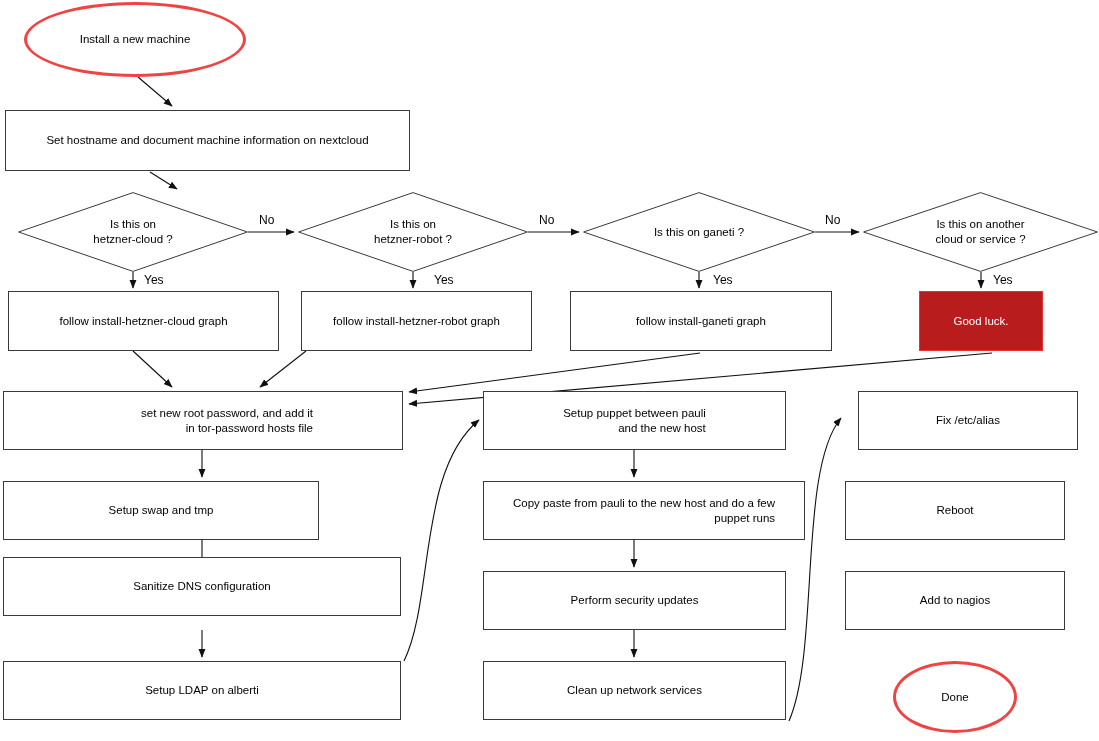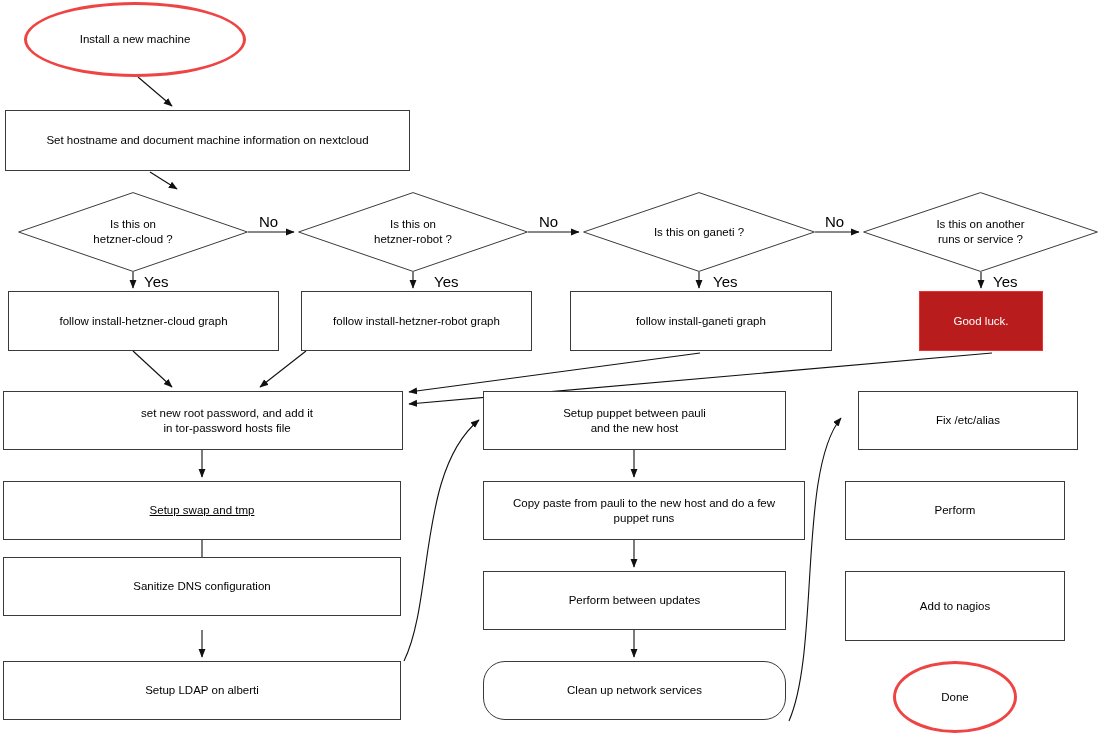--- a/index.html
+++ b/index.html
@@ -32,20 +32,21 @@
     text-align: center;
     font-size: 11.5px;
     line-height: 15px;
     color: #000000;
     z-index: 2;
     white-space: pre-line;
   }
   .node.box {
     border: 1px solid #3a3a3a;
     background: #ffffff;
+    text-align: right;
   }
   .node.box.filled {
     border: 1px solid #f03030;
     background: #b91c1c;
     color: #ffffff;
   }
   .node.ellipse {
     border: 3px solid #ef4444;
     background: #ffffff;
     border-radius: 50%;
@@ -58,21 +59,21 @@
     position: absolute;
     left: 0;
     top: 0;
     width: 100%;
     height: 100%;
     z-index: -1;
   }
   .edge-label {
     position: absolute;
     font-family: "Liberation Sans", sans-serif;
-    font-size: 15px;
+    font-size: 12px;
     color: #000000;
     z-index: 3;
     white-space: nowrap;
   }
 </style>
 </head>
 <body>
 
 <div id="canvas">
 
@@ -117,39 +118,39 @@
       <div class="node diamond" style="left: 298px; top: 192px; width: 230px; height: 80px;"><svg class="diamond-shape" viewBox="0 0 230 80" preserveAspectRatio="none">
           <polygon points="115,0.6 229.4,40 115,79.4 0.6,40" fill="#ffffff" stroke="#3a3a3a" stroke-width="1"></polygon>
         </svg><span>Is this on
 hetzner-robot ?</span></div>
       <div class="node diamond" style="left: 583px; top: 192px; width: 232px; height: 80px; text-align: center;"><svg class="diamond-shape" viewBox="0 0 232 80" preserveAspectRatio="none">
           <polygon points="116,0.6 231.4,40 116,79.4 0.6,40" fill="#ffffff" stroke="#3a3a3a" stroke-width="1"></polygon>
         </svg><span>Is this on ganeti ?</span></div>
       <div class="node diamond" style="left: 863px; top: 192px; width: 235px; height: 80px;"><svg class="diamond-shape" viewBox="0 0 235 80" preserveAspectRatio="none">
           <polygon points="117.5,0.6 234.4,40 117.5,79.4 0.6,40" fill="#ffffff" stroke="#3a3a3a" stroke-width="1"></polygon>
         </svg><span>Is this on another
-runs or service ?</span></div>
+cloud or service ?</span></div>
       <div class="node box" style="left: 8px; top: 291px; width: 271px; height: 60px;"><span>follow install-hetzner-cloud graph</span></div>
       <div class="node box" style="left: 301px; top: 291px; width: 231px; height: 60px;"><span>follow install-hetzner-robot graph</span></div>
       <div class="node box" style="left: 570px; top: 291px; width: 262px; height: 60px;"><span>follow install-ganeti graph</span></div>
       <div class="node box filled" style="left: 919px; top: 291px; width: 124px; height: 60px;"><span>Good luck.</span></div>
       <div class="node box" style="left: 3px; top: 391px; width: 400px; height: 59px; padding-left: 48px;"><span>set new root password, and add it
 in tor-password hosts file</span></div>
-      <div class="node box" style="left: 3px; top: 481px; width: 398px; height: 59px; text-decoration: underline;"><span>Setup swap and tmp</span></div>
+      <div class="node box" style="left: 3px; top: 481px; width: 316px; height: 59px;"><span>Setup swap and tmp</span></div>
       <div class="node box" style="left: 3px; top: 557px; width: 398px; height: 59px;"><span>Sanitize DNS configuration</span></div>
       <div class="node box" style="left: 3px; top: 661px; width: 398px; height: 59px;"><span>Setup LDAP on alberti</span></div>
       <div class="node box" style="left: 483px; top: 391px; width: 303px; height: 59px;"><span>Setup puppet between pauli
 and the new host</span></div>
       <div class="node box" style="left: 483px; top: 481px; width: 322px; height: 59px;"><span>Copy paste from pauli to the new host and do a few
 puppet runs</span></div>
-      <div class="node box" style="left: 483px; top: 571px; width: 303px; height: 59px;"><span>Perform between updates</span></div>
-      <div class="node box" style="left: 483px; top: 661px; width: 303px; height: 59px; border-radius: 22px;"><span>Clean up network services</span></div>
+      <div class="node box" style="left: 483px; top: 571px; width: 303px; height: 59px;"><span>Perform security updates</span></div>
+      <div class="node box" style="left: 483px; top: 661px; width: 303px; height: 59px;"><span>Clean up network services</span></div>
       <div class="node box" style="left: 845px; top: 391px; width: 220px; height: 59px; margin-left: 13px;"><span>Fix /etc/alias</span></div>
-      <div class="node box" style="left: 845px; top: 481px; width: 220px; height: 59px;"><span>Perform</span></div>
-      <div class="node box" style="left: 845px; top: 571px; width: 220px; height: 70px;"><span>Add to nagios</span></div>
+      <div class="node box" style="left: 845px; top: 481px; width: 220px; height: 59px;"><span>Reboot</span></div>
+      <div class="node box" style="left: 845px; top: 571px; width: 220px; height: 59px;"><span>Add to nagios</span></div>
       <div class="node ellipse" style="left: 893px; top: 661px; width: 124px; height: 72px;"><span>Done</span></div>
     </div>
   <div id="edge-label-layer">
       <div class="edge-label" style="left: 259px; top: 213px;">No</div>
       <div class="edge-label" style="left: 539px; top: 213px;">No</div>
       <div class="edge-label" style="left: 825px; top: 213px;">No</div>
       <div class="edge-label" style="left: 144px; top: 273px;">Yes</div>
       <div class="edge-label" style="left: 434px; top: 273px;">Yes</div>
       <div class="edge-label" style="left: 713px; top: 273px;">Yes</div>
       <div class="edge-label" style="left: 993px; top: 273px;">Yes</div>

